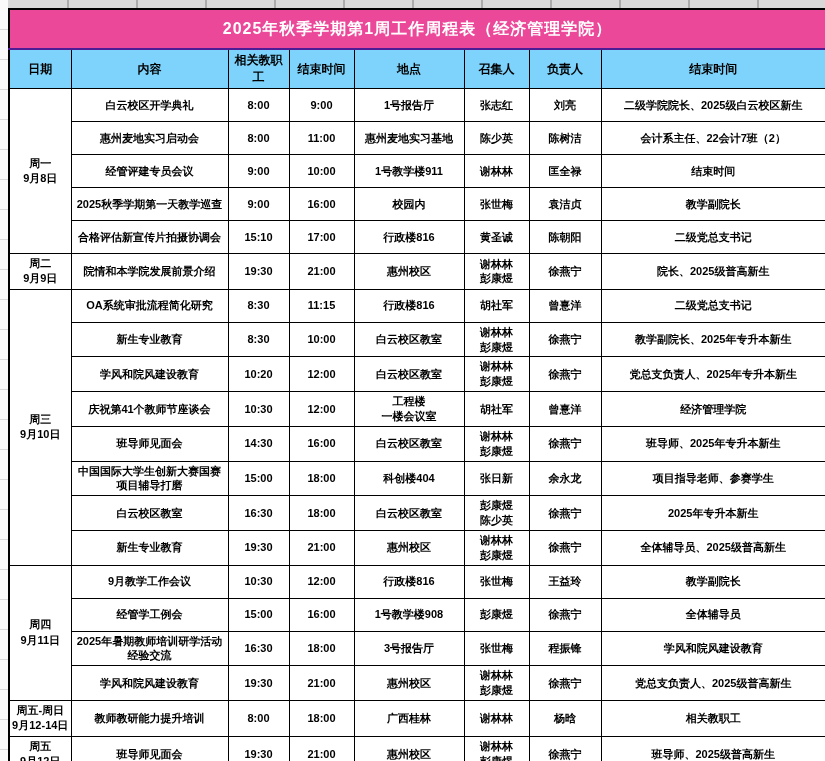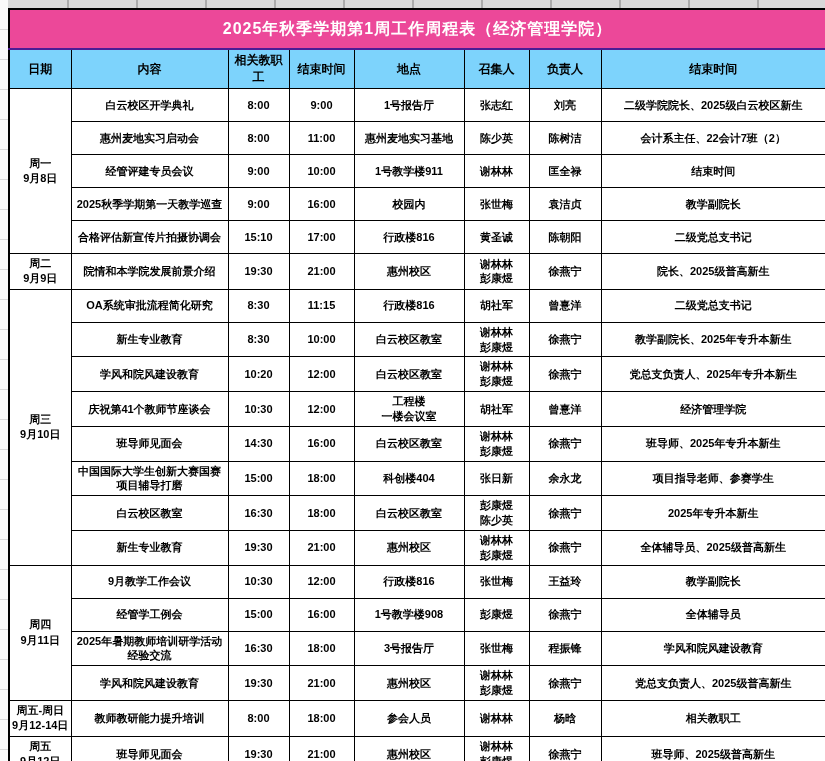--- a/index.html
+++ b/index.html
@@ -242,21 +242,21 @@
         <td class="convener-col">谢林林
 彭康煜</td>
         <td class="lead-col">徐燕宁</td>
         <td class="participants-col">党总支负责人、2025级普高新生</td>
       </tr>
       <tr>
         <td rowspan="1" class="date-cell"><div>周五-周日</div><div>9月12-14日</div></td>
         <td class="content-col">教师教研能力提升培训</td>
         <td class="start-col">8:00</td>
         <td class="end-col">18:00</td>
-        <td class="location-col">参会人员</td>
+        <td class="location-col">广西桂林</td>
         <td class="convener-col">谢林林</td>
         <td class="lead-col">杨晗</td>
         <td class="participants-col">相关教职工</td>
       </tr>
       <tr>
         <td rowspan="1" class="date-cell"><div>周五</div><div>9月12日</div></td>
         <td class="content-col">班导师见面会</td>
         <td class="start-col">19:30</td>
         <td class="end-col">21:00</td>
         <td class="location-col">惠州校区</td>

